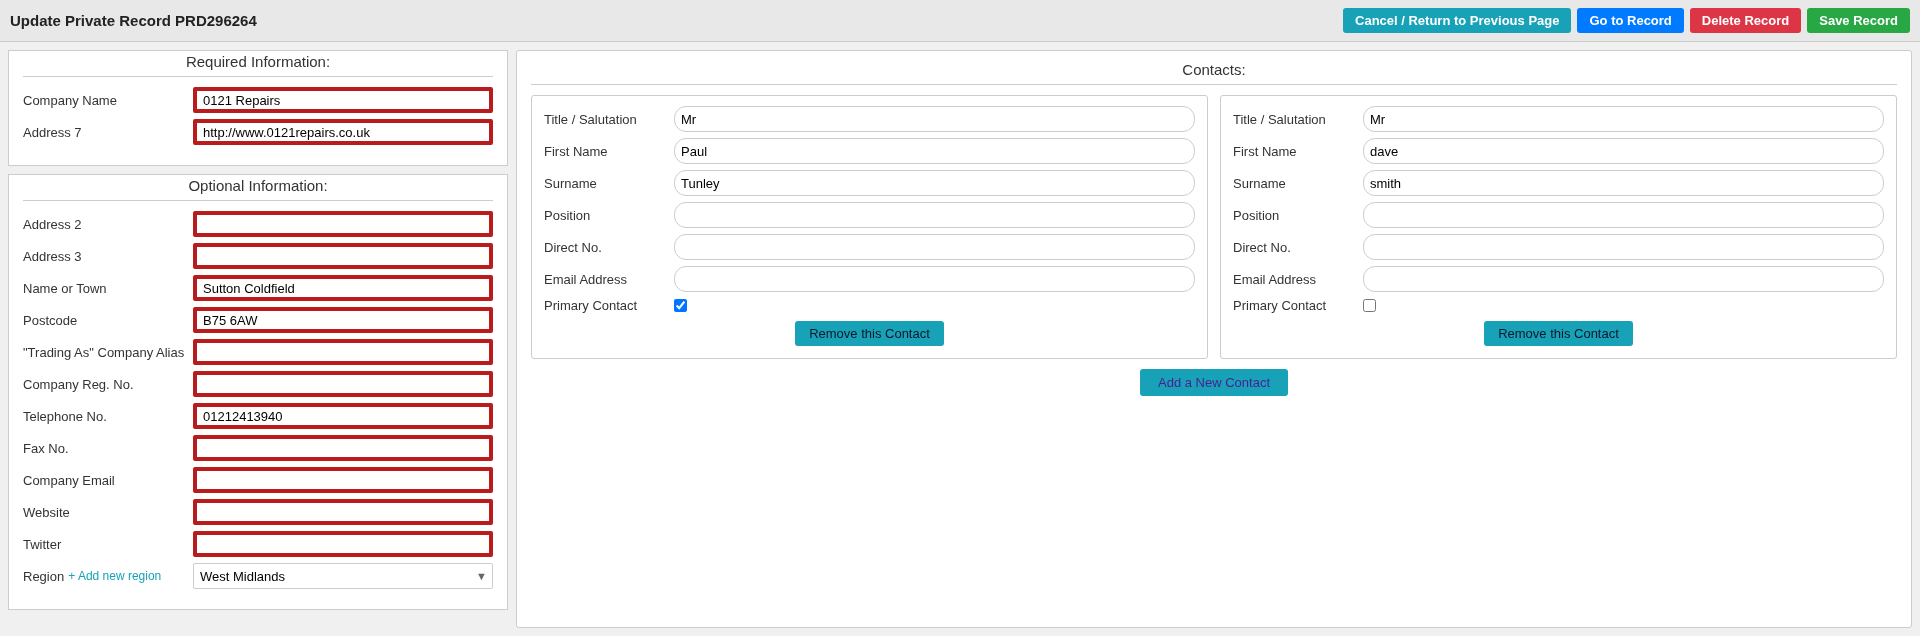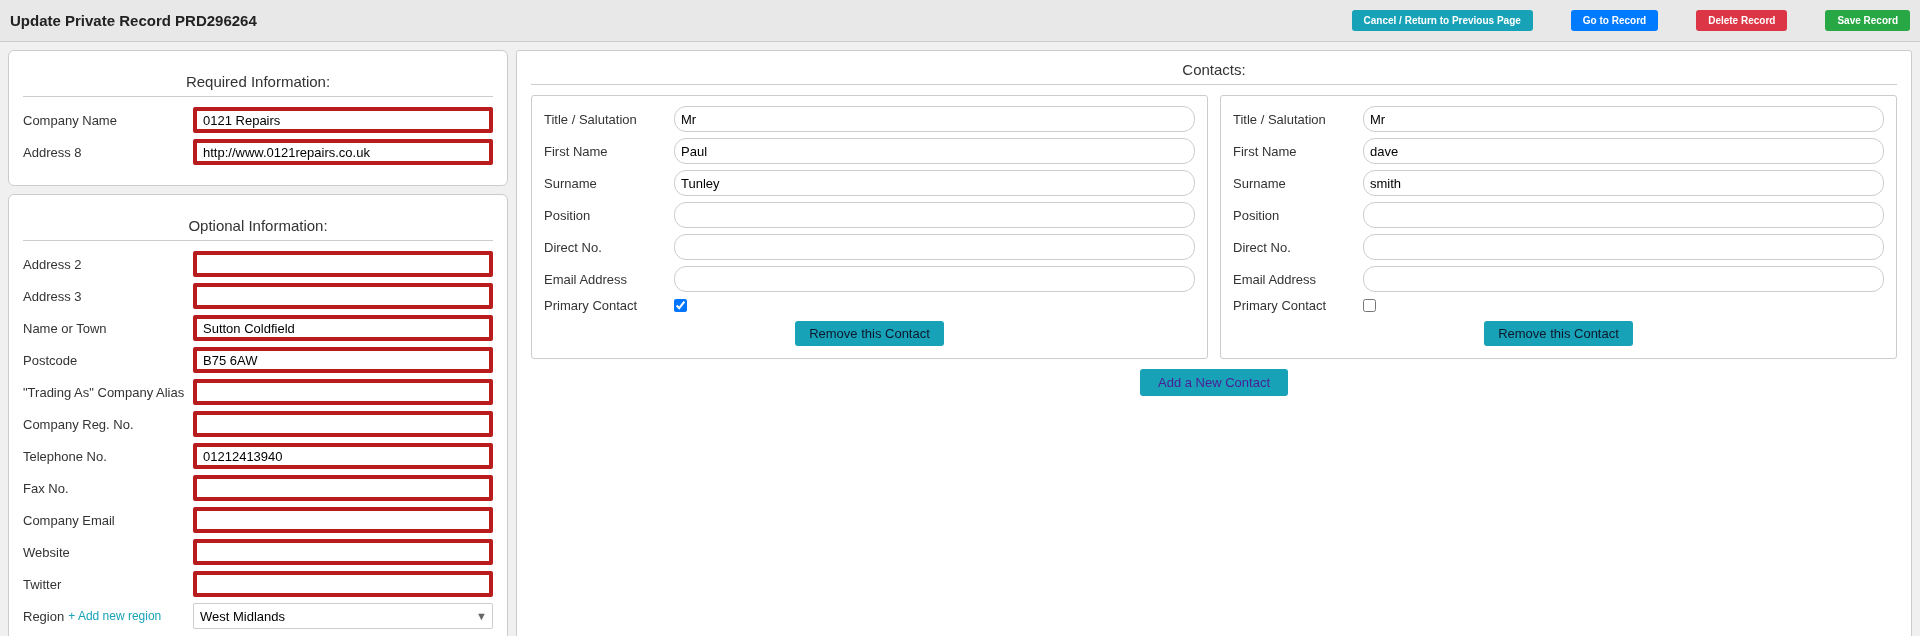--- a/index.html
+++ b/index.html
@@ -22,24 +22,23 @@
     }
     #header-buttons {
       display: flex;
       gap: 6px;
     }
     .btn {
       padding: 5px 12px;
       border: none;
       border-radius: 3px;
       cursor: pointer;
-      font-size: 10px;
+      font-size: 13px;
       font-weight: bold;
       color: #fff;
-      margin-left: 32px;
     }
     .btn-cyan { background: #17a2b8; }
     .btn-blue { background: #007bff; }
     .btn-red { background: #dc3545; }
     .btn-green { background: #28a745; }
 
     
     #main {
       display: flex;
       gap: 0;
@@ -53,22 +52,22 @@
       width: 500px;
       min-width: 500px;
       display: flex;
       flex-direction: column;
       gap: 8px;
     }
 
     .panel-box {
       background: #fff;
       border: 1px solid #ccc;
-      border-radius: 6px;
-      padding: 22px 14px 14px;
+      border-radius: 0;
+      padding: 2px 14px 14px;
     }
     .panel-title {
       text-align: center;
       font-size: 15px;
       color: #333;
       margin-bottom: 10px;
       padding-bottom: 6px;
       border-bottom: 1px solid #ccc;
     }
 
@@ -236,21 +235,21 @@
   <div id="left-panel">
 
     <div class="panel-box">
       <div class="panel-title">Required Information:</div>
 
       <div class="form-row">
         <span class="form-label">Company Name</span>
         <input class="form-input" type="text" value="0121 Repairs" style="">
       </div>
       <div class="form-row">
-        <span class="form-label">Address 8</span>
+        <span class="form-label">Address 7</span>
         <input class="form-input" type="text" value="http://www.0121repairs.co.uk" style="">
       </div>
     </div>
 
     <div class="panel-box">
       <div class="panel-title">Optional Information:</div>
 
       <div id="optional-fields">
           <div class="form-row">
             <span class="form-label">Address 2</span>

